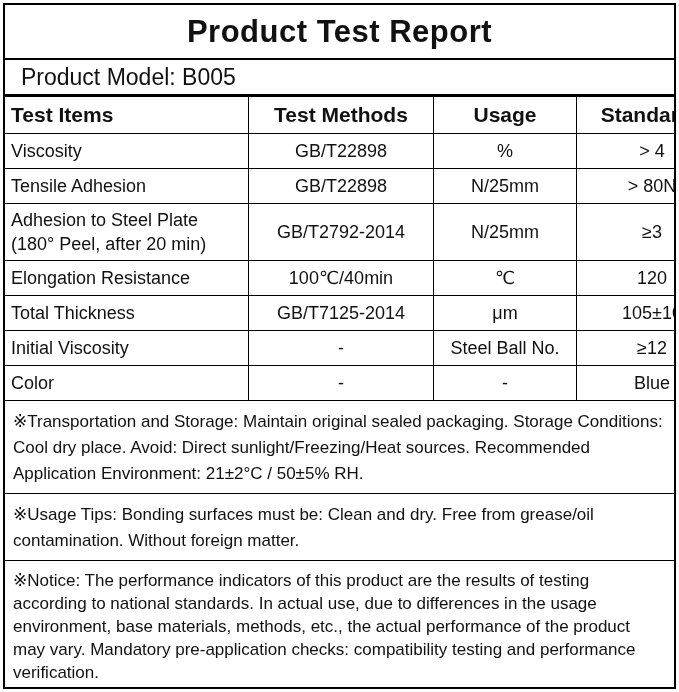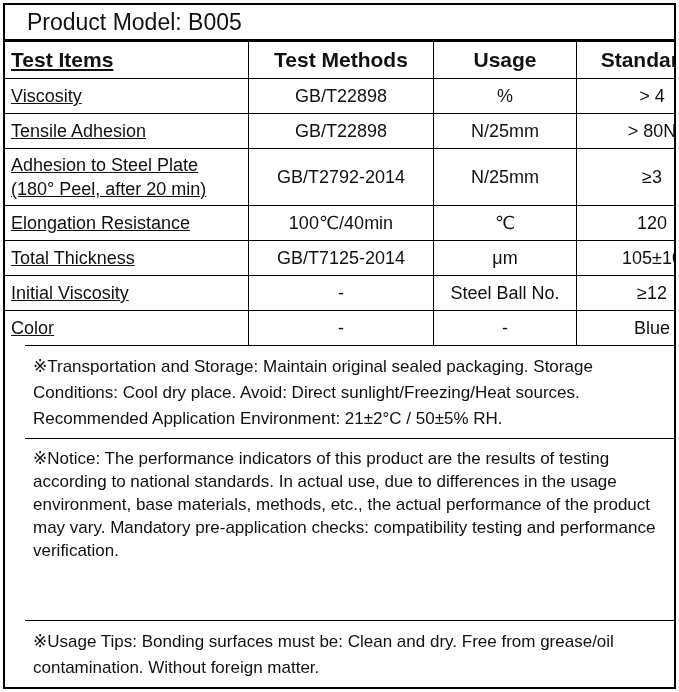--- a/index.html
+++ b/index.html
@@ -31,21 +31,21 @@
     font-size: 31px;
     font-weight: bold;
     letter-spacing: 0.5px;
   }
   .model-row {
     height: 34px;
     flex: 0 0 auto;
     border-bottom: 3px solid #000000;
     display: flex;
     align-items: center;
-    padding-left: 22px;
+    padding-left: 16px;
     font-size: 23px;
   }
   table {
     width: 100%;
     border-collapse: collapse;
     border-style: hidden; 
     table-layout: fixed;
     flex: 0 0 auto;
   }
   th, td {
@@ -53,42 +53,42 @@
     text-align: center;
     vertical-align: middle;
     padding: 4px 6px;
     line-height: 24px;
     font-size: 18px;
     overflow: hidden;
   }
   th { font-size: 21px; font-weight: bold; height: 28px; }
   td { height: 26px; font-weight: normal; }
   th.left, td.left { text-align: left; }
-  th:nth-child(1), td:nth-child(1) { width: 231px; text-decoration: underline; }
+  th:nth-child(1), td:nth-child(1) { width: 231px; }
   th:nth-child(2), td:nth-child(2) { width: 172px; }
   th:nth-child(3), td:nth-child(3) { width: 130px; }
   th:nth-child(4), td:nth-child(4) { width: 138px; }
   .notes { flex: 1 1 auto; display: flex; flex-direction: column; min-height: 0; }
   .note {
     border-top: 1.5px solid #000000;
     padding: 8px 8px 6px 8px;
     font-size: 17px;
     line-height: 26px;
     flex: 0 0 auto;
-    margin-left: 20px;
   }
   .note-1 { min-height: 78px; }
   .note-2 { min-height: 52px; }
   .note-3 { line-height: 23px; flex: 1 1 auto; }
 </style>
 </head>
 <body>
 
 <div class="page">
   <div class="report">
+    <div class="title-row">Product Test Report</div>
     <div class="model-row">Product Model: B005</div>
     <table>
       <thead>
         <tr id="head-row">
             <th class="left">Test Items</th>
             <th>Test Methods</th>
             <th>Usage</th>
             <th>Standards</th>
           </tr>
       </thead>
@@ -132,17 +132,17 @@
           <tr>
             <td class="left">Color</td>
             <td>-</td>
             <td>-</td>
             <td>Blue</td>
           </tr>
         </tbody>
     </table>
     <div class="notes" id="notes">
         <div class="note note-1">※Transportation and Storage: Maintain original sealed packaging. Storage Conditions: Cool dry place. Avoid: Direct sunlight/Freezing/Heat sources. Recommended Application Environment: 21±2°C / 50±5% RH.</div>
+        <div class="note note-2">※Usage Tips: Bonding surfaces must be: Clean and dry. Free from grease/oil contamination. Without foreign matter.</div>
         <div class="note note-3">※Notice: The performance indicators of this product are the results of testing according to national standards. In actual use, due to differences in the usage environment, base materials, methods, etc., the actual performance of the product may vary. Mandatory pre-application checks: compatibility testing and performance verification.</div>
-        <div class="note note-2">※Usage Tips: Bonding surfaces must be: Clean and dry. Free from grease/oil contamination. Without foreign matter.</div>
       </div>
   </div>
 </div>
 
 </body></html>

